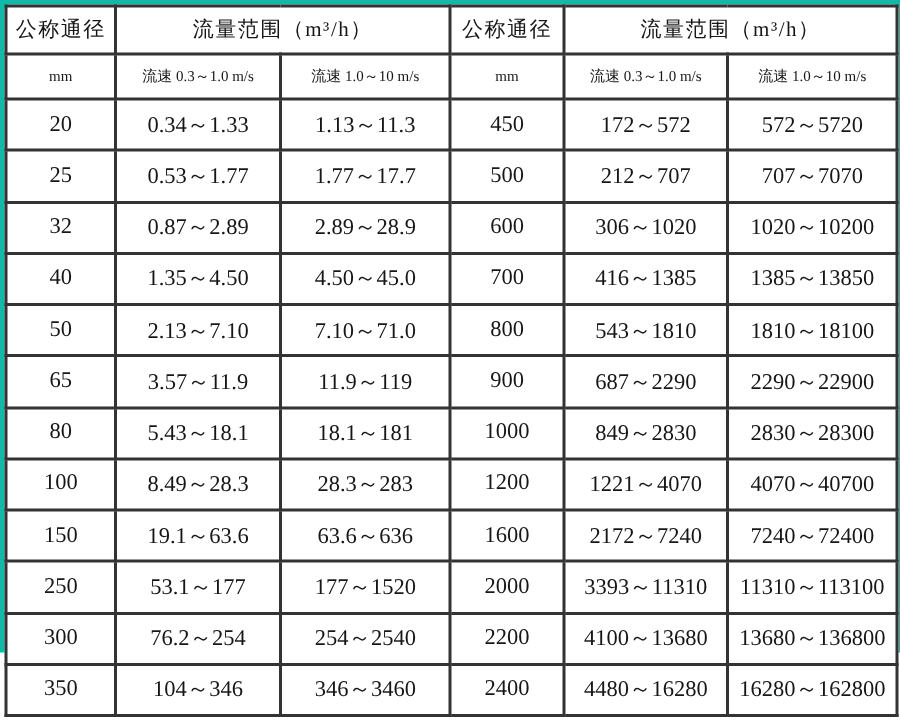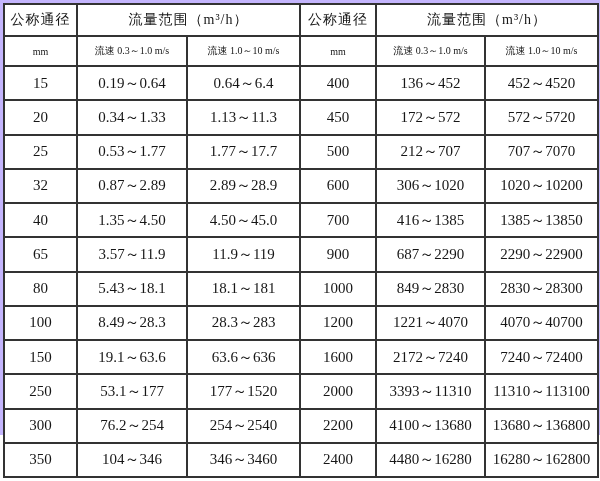--- a/index.html
+++ b/index.html
@@ -11,21 +11,21 @@
     width: 600px;
     height: 481px;
     overflow: hidden;
     font-family: "Liberation Serif", "DejaVu Serif", serif;
   }
   .page {
     box-sizing: border-box;
     width: 600px;
     height: 435px;
     padding: 3px;
-    background: #c4b5fd;
+    background: #14b8a6;
   }
   table.flow-table {
     border-collapse: collapse;
     table-layout: fixed;
     width: 594px;
     height: 475px;
     background: #ffffff;
   }
   table.flow-table th,
   table.flow-table td {
@@ -85,28 +85,20 @@
         <th>mm</th>
         <th>流速 0.3～1.0 m/s</th>
         <th>流速 1.0～10 m/s</th>
         <th>mm</th>
         <th>流速 0.3～1.0 m/s</th>
         <th>流速 1.0～10 m/s</th>
       </tr>
     </thead>
     <tbody>
         <tr>
-          <td class="dn">15</td>
-          <td>0.19～0.64</td>
-          <td>0.64～6.4</td>
-          <td class="dn">400</td>
-          <td>136～452</td>
-          <td>452～4520</td>
-        </tr>
-        <tr>
           <td class="dn">20</td>
           <td>0.34～1.33</td>
           <td>1.13～11.3</td>
           <td class="dn">450</td>
           <td>172～572</td>
           <td>572～5720</td>
         </tr>
         <tr>
           <td class="dn">25</td>
           <td>0.53～1.77</td>
@@ -123,20 +115,28 @@
           <td>306～1020</td>
           <td>1020～10200</td>
         </tr>
         <tr>
           <td class="dn">40</td>
           <td>1.35～4.50</td>
           <td>4.50～45.0</td>
           <td class="dn">700</td>
           <td>416～1385</td>
           <td>1385～13850</td>
+        </tr>
+        <tr>
+          <td class="dn">50</td>
+          <td>2.13～7.10</td>
+          <td>7.10～71.0</td>
+          <td class="dn">800</td>
+          <td>543～1810</td>
+          <td>1810～18100</td>
         </tr>
         <tr>
           <td class="dn">65</td>
           <td>3.57～11.9</td>
           <td>11.9～119</td>
           <td class="dn">900</td>
           <td>687～2290</td>
           <td>2290～22900</td>
         </tr>
         <tr>

